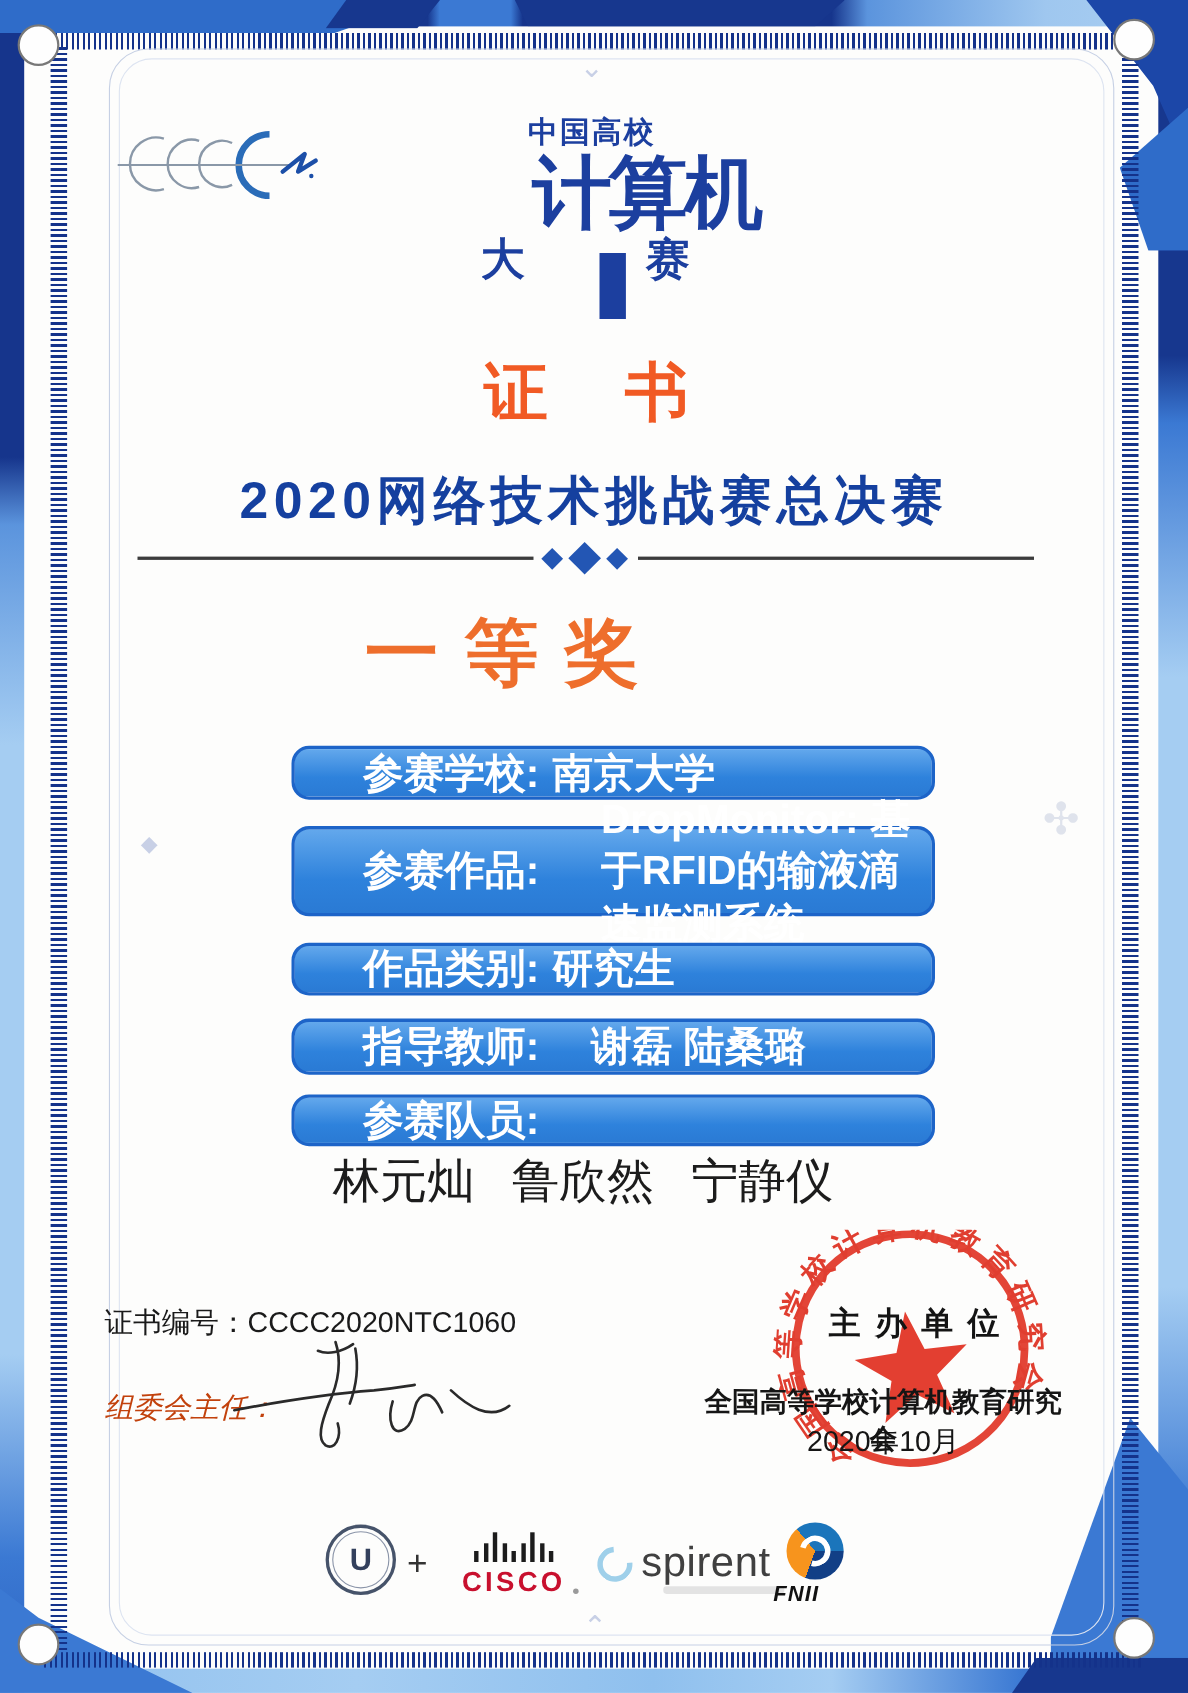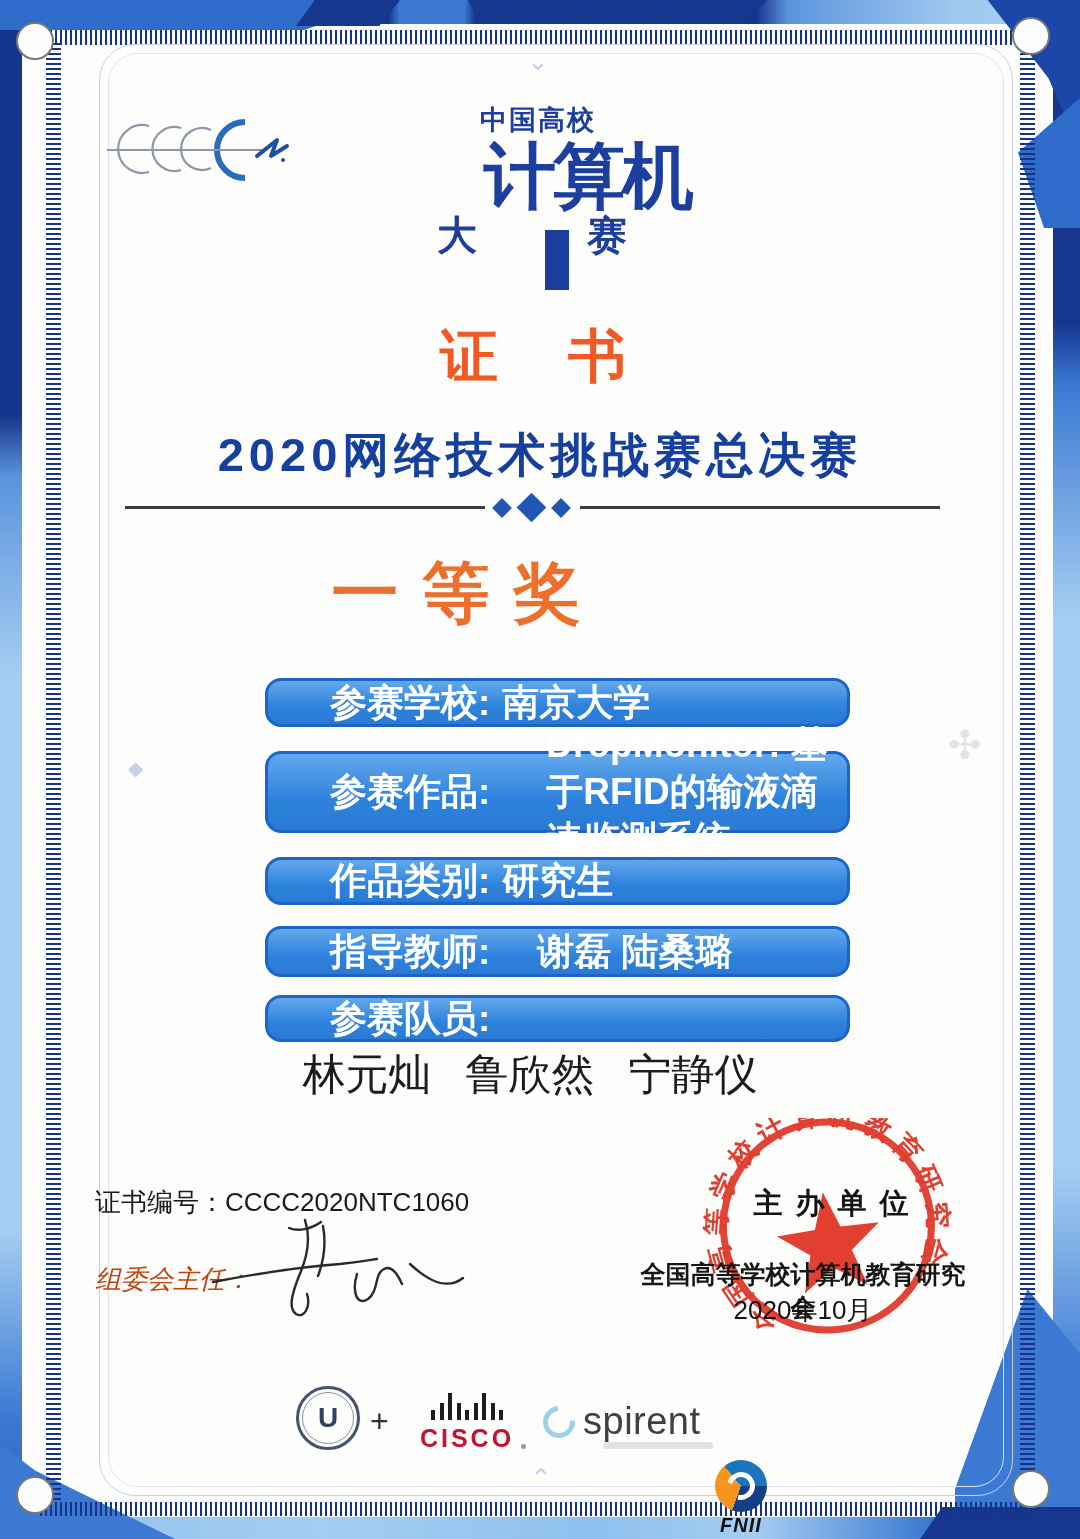--- a/index.html
+++ b/index.html
@@ -82,21 +82,21 @@
   .plus-sign{left:370px;top:1403px;font-size:32px;color:#333;}
   .cisco{left:413px;top:1392px;width:108px;text-align:center;}
   .cisco-bars{display:flex;justify-content:center;align-items:flex-end;gap:4.5px;height:28px;}
   .cisco-bars i{display:block;width:4px;background:#1c1c1c;}
   .cisco-text{margin-top:4px;font-size:25px;font-weight:800;color:#c8102e;letter-spacing:3px;position:relative;display:inline-block;}
   .cisco-dot{position:absolute;right:-12px;bottom:4px;width:5px;height:5px;border-radius:50%;background:#9a9a9a;}
   .spirent{left:543px;top:1400px;display:flex;align-items:center;}
   .spirent-c{width:32px;height:32px;border:5px solid #9fd0ea;border-radius:50%;border-top-color:transparent;transform:rotate(40deg);box-sizing:border-box;}
   .spirent-text{font-size:38px;color:#404040;letter-spacing:0.5px;margin-left:8px;}
   .spirent-slogan{position:absolute;left:60px;top:42px;width:110px;height:7px;background:#e3e3e3;border-radius:3px;}
-  .fnii{left:703px;top:1460px;width:76px;text-align:center;}
+  .fnii{left:703px;top:1384px;width:76px;text-align:left;}
   .fnii-ball{width:52px;height:52px;border-radius:50%;margin:0 auto;position:relative;overflow:hidden;
     background:conic-gradient(from 200deg,#f7941d 0 120deg,#1b75bb 120deg 250deg,#123f86 250deg 360deg);}
   .fnii-swirl{position:absolute;left:12px;top:12px;width:28px;height:28px;border-radius:50%;border:5px solid #fff;border-left-color:transparent;transform:rotate(-30deg);box-sizing:border-box;}
   .fnii-text{margin-top:2px;font-size:20px;font-weight:900;font-style:italic;color:#111;letter-spacing:1px;}
   .watermark{color:#dfe3ec;font-size:40px;}
 </style>
 </head>
 <body>
 
 <div class="stage">

